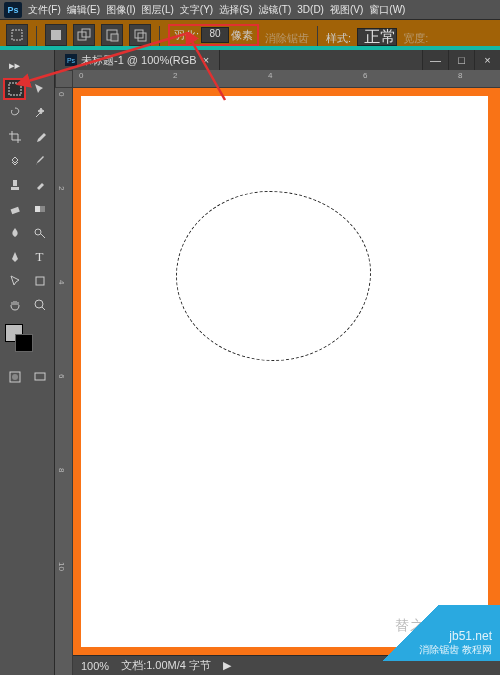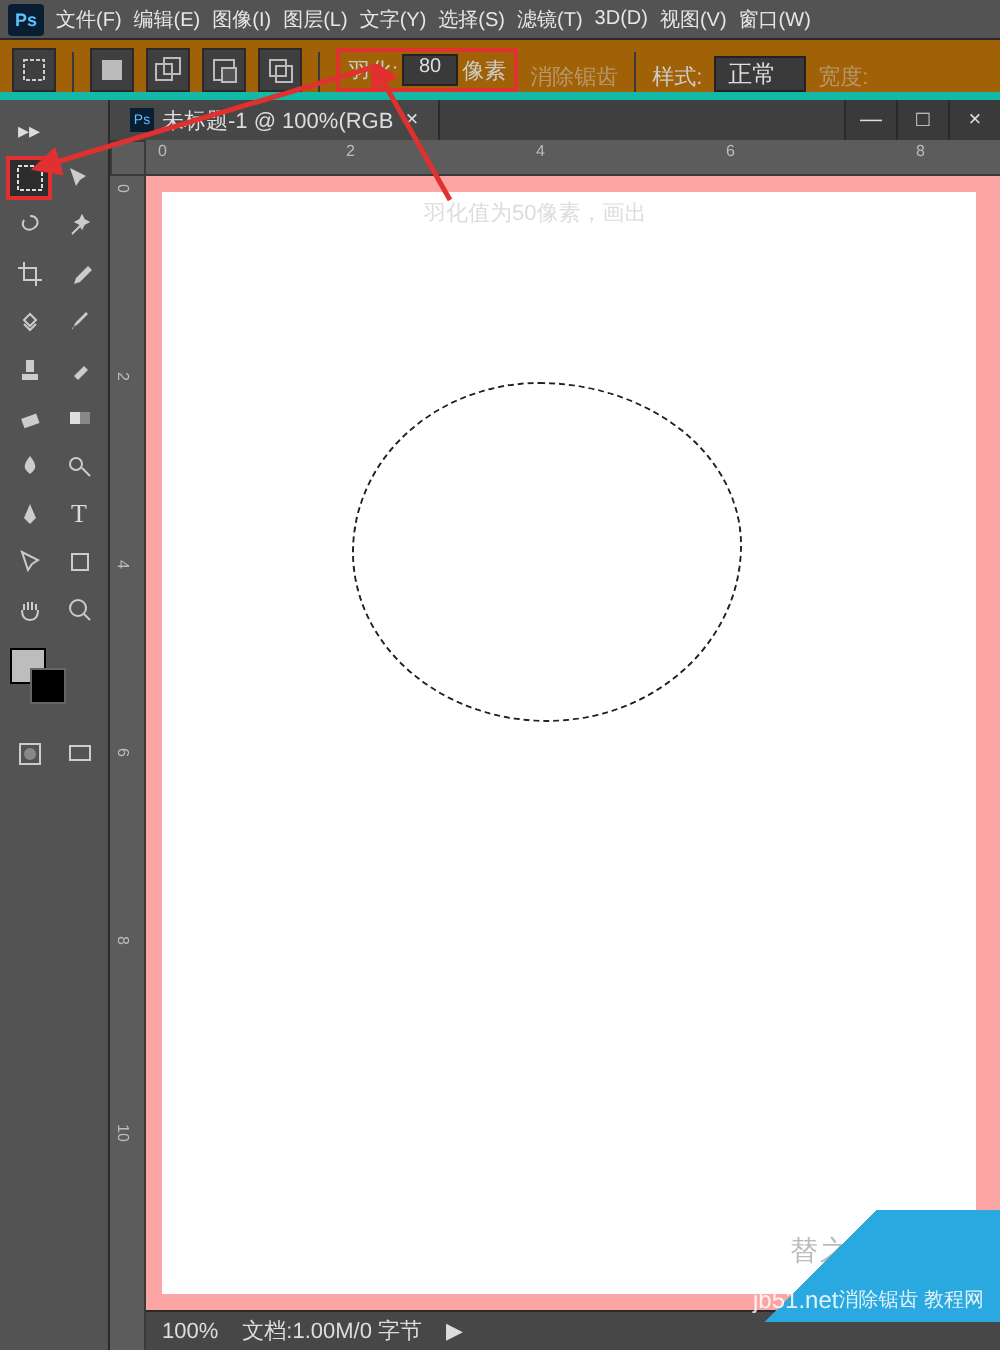--- a/index.html
+++ b/index.html
@@ -7,21 +7,21 @@
 .menubar{background:#535353;height:20px;display:flex;align-items:center;padding:0 4px;border-bottom:1px solid #2a2a2a}
 .ps-logo{width:18px;height:16px;background:#0a1e33;display:flex;align-items:center;justify-content:center;font-size:9px;font-weight:bold;color:#5dc1fd;border-radius:2px;margin-right:6px}
 .menu-item{margin-right:6px;font-size:10px;color:#e6e6e6;cursor:default}
 .optbar{background:#a16207;height:30px;display:flex;align-items:flex-end;padding:0 6px;border-bottom:4px solid #14b8a6;gap:6px}
 .opt-icon{width:22px;height:22px;background:#3f3f3f;border:1px solid #2a2a2a;display:flex;align-items:center;justify-content:center}
 .opt-icon svg{width:14px;height:14px}
 .sep{width:1px;height:20px;background:#3a3a3a;margin:0 2px}
 .label{color:#ccc;font-size:11px}
 .feather-group{display:flex;align-items:center;gap:2px;border:2px solid #e03030;padding:1px 4px}
 .feather-val{background:#3a3a3a;border:1px solid #222;width:28px;height:16px;text-align:center;font-size:10px;color:#ddd}
-.style-dd{background:#3a3a3a;border:1px solid #222;height:18px;padding:0 14px 0 6px;display:inline-flex;align-items:center;font-size:12px}
+.style-dd{background:#3a3a3a;border:1px solid #222;height:18px;padding:0 0 0 6px;display:inline-flex;align-items:center;font-size:16px}
 .tab-strip{background:#3f3f3f;height:20px;display:flex;align-items:stretch;margin-left:58px}
 .tab{display:flex;align-items:center;background:#474747;padding:0 10px;border-right:1px solid #2a2a2a}
 .tab .mini{width:12px;height:12px;background:#0a1e33;color:#5dc1fd;font-size:7px;display:flex;align-items:center;justify-content:center;margin-right:4px}
 .win-btns{margin-left:auto;display:flex}
 .win-btn{width:26px;display:flex;align-items:center;justify-content:center;background:#3a3a3a;border-left:1px solid #2a2a2a}
 .workspace{position:absolute;left:0;right:0;top:50px;bottom:0;display:flex}
 .toolbox{width:55px;background:#535353;padding:4px 3px;display:flex;flex-direction:column;gap:2px;border-right:1px solid #2a2a2a}
 .tool-row{display:flex;gap:2px}
 .tool{width:23px;height:22px;background:#535353;display:flex;align-items:center;justify-content:center}
 .tool.sel{background:#2d2d2d;border:1px solid #1a1a1a}
@@ -29,27 +29,27 @@
 .swatches{margin-top:4px;position:relative;height:34px}
 .fg{position:absolute;left:2px;top:2px;width:18px;height:18px;background:#bdbdbd;border:1px solid #000}
 .bg{position:absolute;left:12px;top:12px;width:18px;height:18px;background:#000;border:1px solid #666}
 .canvas-wrap{flex:1;display:flex;flex-direction:column}
 .ruler-corner{width:18px;height:18px;background:#5c5c5c;border:1px solid #3a3a3a}
 .h-ruler{flex:1;height:18px;background:#5c5c5c;border-bottom:1px solid #3a3a3a;position:relative;overflow:hidden}
 .h-ruler .n{position:absolute;top:1px;font-size:8px;color:#bbb}
 .canvas-row{flex:1;display:flex;min-height:0}
 .v-ruler{width:18px;background:#5c5c5c;border-right:1px solid #3a3a3a;position:relative;overflow:hidden}
 .v-ruler .n{position:absolute;left:2px;font-size:8px;color:#bbb;writing-mode:vertical-rl}
-.canvas-outer{flex:1;background:#fca5a5;position:relative;overflow:hidden}
+.canvas-outer{flex:1;background:#f97316;position:relative;overflow:hidden}
 .canvas{position:absolute;left:8px;top:8px;right:12px;bottom:28px;background:#fff}
 .ants{position:absolute;left:95px;top:95px;width:195px;height:170px;border:1.5px dashed #222;border-radius:48% 52% 50% 50% / 50% 48% 52% 50%;background:transparent}
 .annot{position:absolute;left:212px;top:100px;font-size:17px;color:#e03030;line-height:1.45;font-weight:500}
 .arrow{position:absolute;pointer-events:none}
 .statusbar{height:20px;background:#474747;display:flex;align-items:center;padding:0 8px;gap:12px;border-top:1px solid #2a2a2a}
-.watermark{position:absolute;right:0;bottom:14px;width:140px;height:56px;background:linear-gradient(135deg,transparent 40%,#2aa9e0 40%);display:flex;align-items:flex-end;justify-content:flex-end;padding:4px 8px;flex-direction:row}
+.watermark{position:absolute;right:0;bottom:14px;width:140px;height:56px;background:linear-gradient(135deg,transparent 40%,#2aa9e0 40%);display:flex;align-items:flex-end;justify-content:flex-end;padding:4px 8px;flex-direction:column}
 .watermark div{color:#fff;font-size:10px;opacity:.85}
 .wm-txt{position:absolute;right:60px;bottom:40px;color:#777;font-size:14px;letter-spacing:1px;opacity:.5}
 </style>
 </head>
 <body>
 
 <div class="menubar">
   <div class="ps-logo">Ps</div>
   <span class="menu-item">文件(F)</span>
   <span class="menu-item">编辑(E)</span>
@@ -283,30 +283,29 @@
         <span class="n" style="top:286px">6</span>
         <span class="n" style="top:380px">8</span>
         <span class="n" style="top:474px">10</span>
       </div>
       <div class="canvas-outer">
         <div class="canvas">
           <div class="ants"></div>
         </div>
         <div class="statusbar" style="position:absolute;left:0;right:0;bottom:0">
           <span>100%</span>
-          <span>文档:1.00M/0 字节</span>
+          <span>文档:1.00M/4 字节</span>
           <span>▶</span>
         </div>
       </div>
     </div>
   </div>
 </div>
 
 <div class="annot">
-  <div>羽化值为50像素，画出</div>
 </div>
 
 <svg class="arrow" style="left:10px;top:24px" width="200" height="80">
   <defs>
       <marker id="ah1" markerWidth="10" markerHeight="10" refX="2" refY="3" orient="auto">
         <path d="M0 0L6 3L0 6z" fill="#e03030"></path>
       </marker>
     </defs>
   <line x1="175" y1="10" x2="15" y2="58" stroke="#e03030" stroke-width="2.5" marker-end="url(#ah1)"></line>
 </svg>

